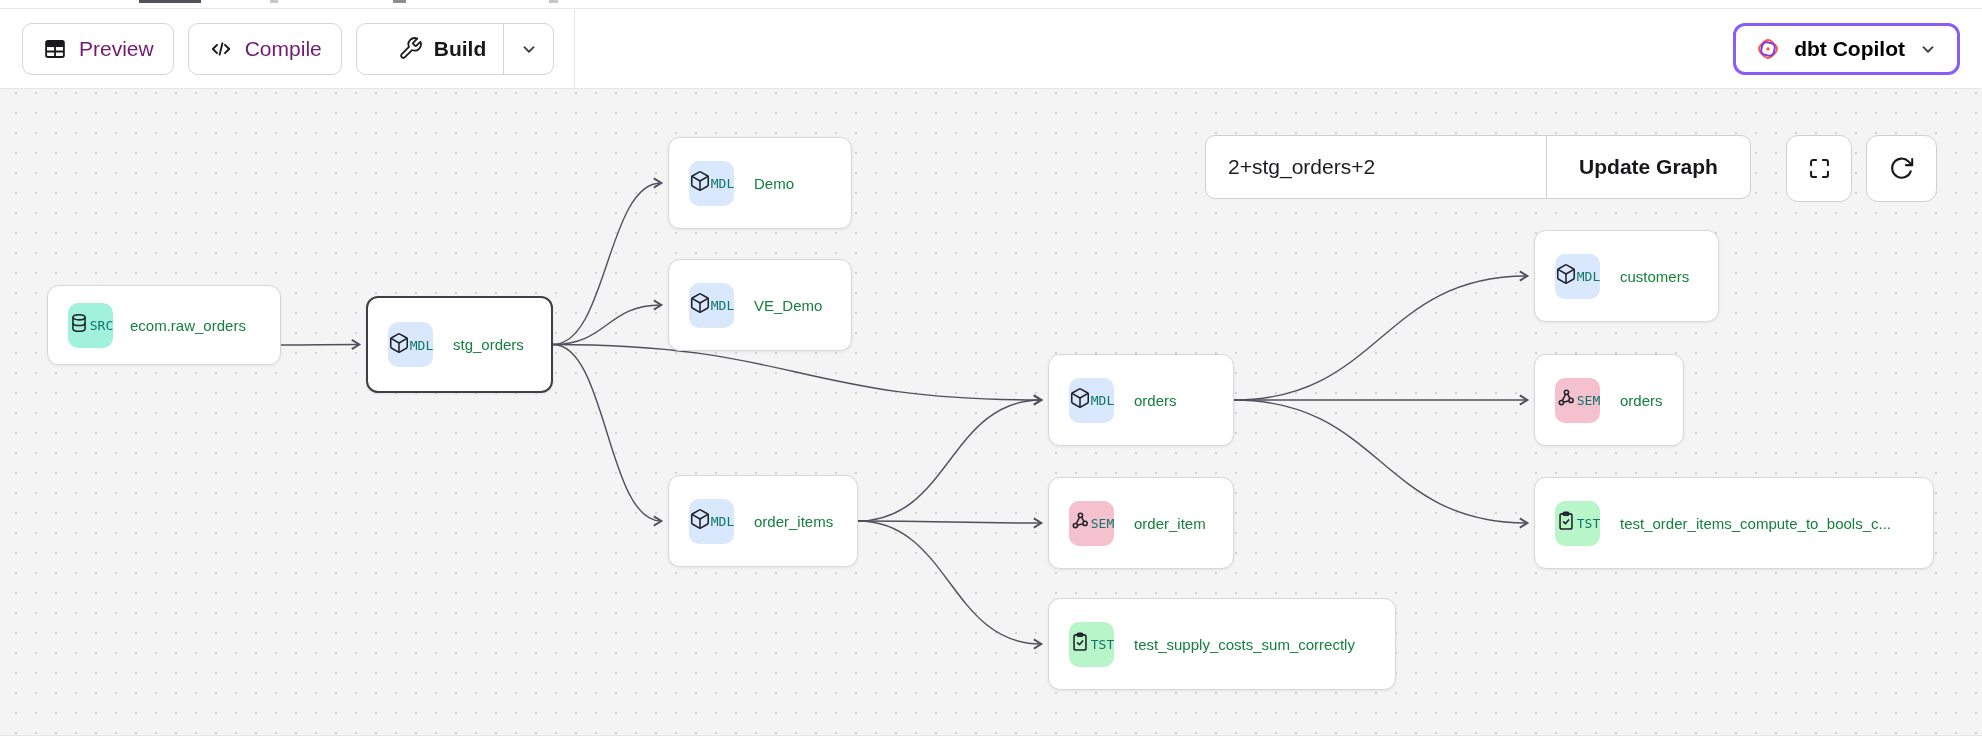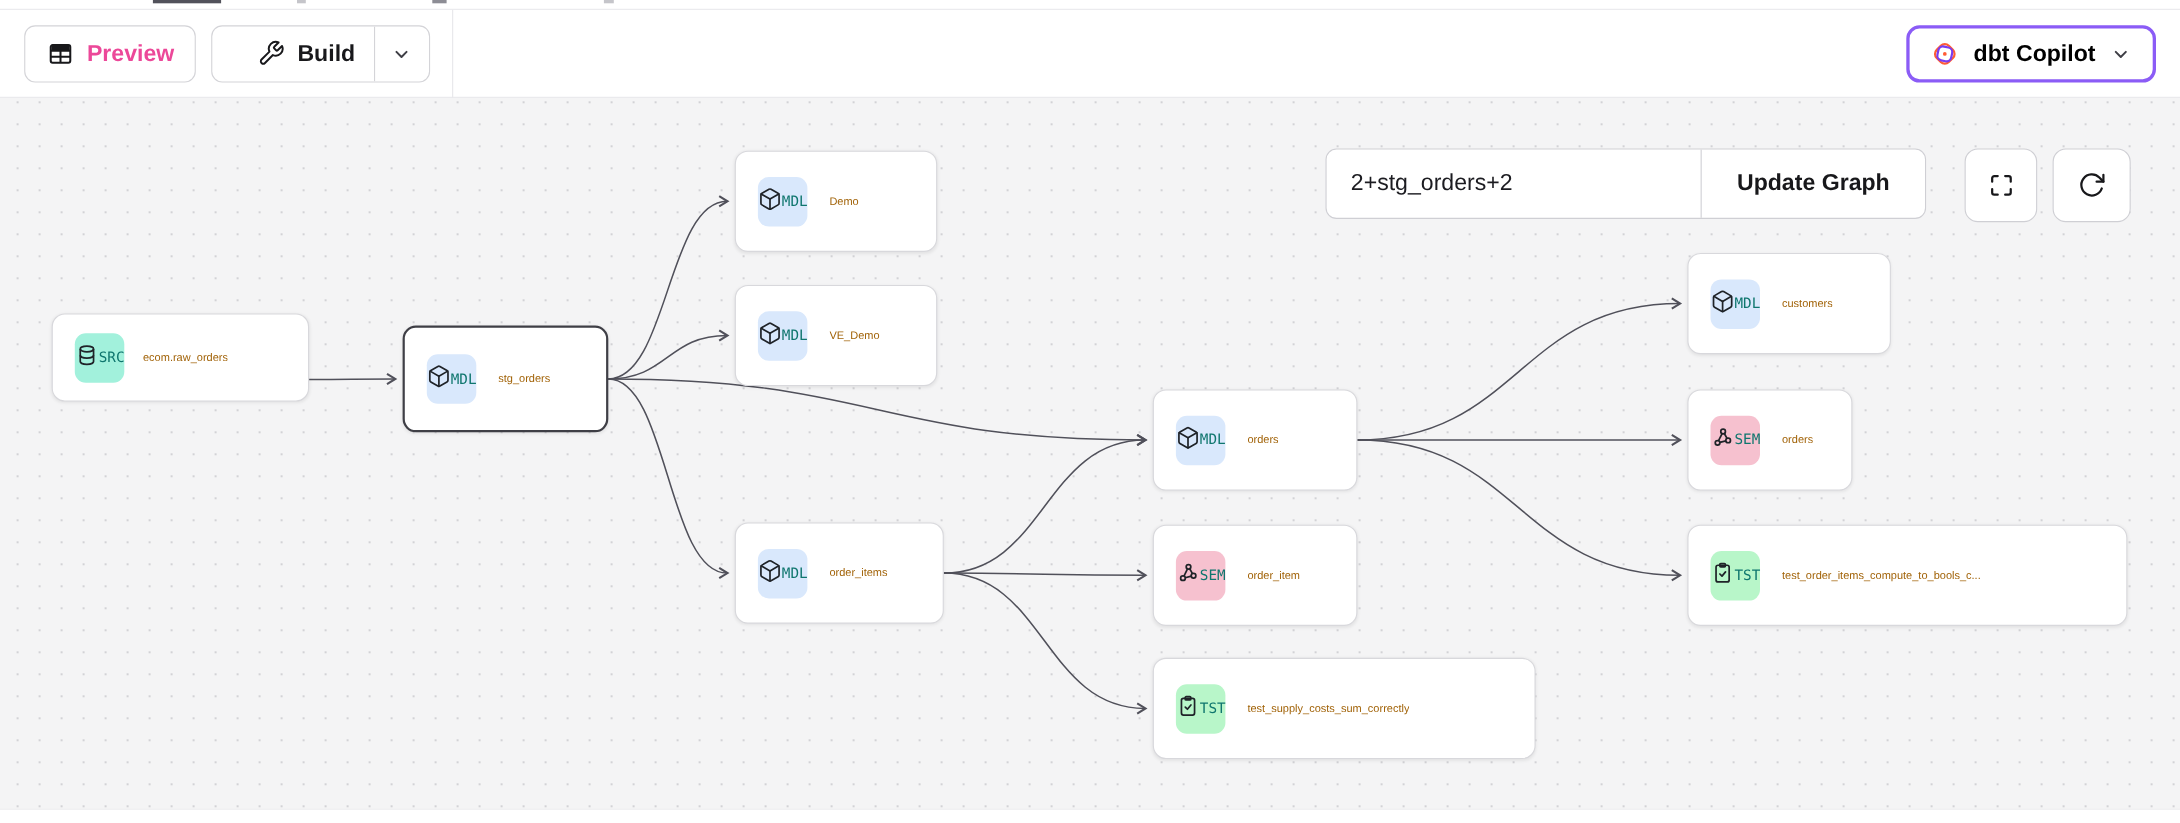--- a/index.html
+++ b/index.html
@@ -11,21 +11,21 @@
   #top-strip { position:absolute; top:0; left:0; width:100%; height:9px;
     background:#fff; border-bottom:1px solid #e7e7ea; }
   .strip-mark { position:absolute; top:0; height:3px; }
 
   
   #toolbar { position:absolute; top:9px; left:0; width:100%; height:80px;
     background:#fff; border-bottom:1px solid #e7e7ea; display:flex;
     align-items:center; padding:0 22px; }
   .tb-btn { height:52px; background:#fff; border:1px solid #d4d4d8;
     border-radius:10px; display:flex; align-items:center; gap:11px;
-    padding:0 19px; font-size:21px; font-weight:700; color:#ec4899;
+    padding:0 19px; font-size:21px; font-weight:400; color:#701a75;
     margin-right:14px; cursor:pointer; }
   .btn-group { height:52px; background:#fff; border:1px solid #d4d4d8;
     border-radius:10px; display:flex; align-items:stretch; margin-right:14px;
     overflow:hidden;padding-left:24px; }
   .btn-group .main { display:flex; align-items:center; gap:11px; padding:0 17px;
     font-size:21px; font-weight:600; cursor:pointer; }
   .btn-group .chev { width:50px; display:flex; align-items:center;
     justify-content:center; border-left:1px solid #d4d4d8; cursor:pointer; }
   .v-divider { width:1px; height:80px; background:#e7e7ea; margin-left:6px; }
   #tabs { display:flex; align-items:center; margin-left:56px; gap:58px; height:80px; }
@@ -49,21 +49,21 @@
 
   .node { position:absolute; background:#fff; border:1px solid #d8d8dc;
     border-radius:12px; box-shadow:0 1px 3px rgba(0,0,0,.07); display:flex;
     align-items:center; padding:0 18px 0 20px; gap:20px; cursor:pointer; }
   .node.selected { border:2.5px solid #3f3f46; }
   .node .badge { width:45px; height:45px; border-radius:10px; flex:0 0 45px;
     display:flex; flex-direction:row; align-items:center;
     justify-content:center; color:#0f766e; }
   .node .badge .blabel { font-family:"DejaVu Sans Mono", monospace;
     font-size:13px; line-height:13px; margin-top:1px; letter-spacing:0; }
-  .node .nlabel { font-size:10px; color:#a16207; white-space:nowrap;
+  .node .nlabel { font-size:15px; color:#15803d; white-space:nowrap;
     overflow:hidden; }
 
   
   #filter-bar { position:absolute; left:1205px; top:46px; width:546px;
     height:64px; background:#fff; border:1px solid #cfcfd4; border-radius:10px;
     display:flex; align-items:stretch; }
   #filter-input { flex:1; border:none; outline:none; background:transparent;
     padding:0 22px; font-size:21px; color:#1c1c21;
     font-family:"Liberation Sans", sans-serif; }
   #filter-bar .f-div { width:1px; background:#cfcfd4; }
@@ -97,20 +97,30 @@
       <span>
         <svg class="ic" width="26" height="26" viewBox="0 0 24 24" fill="none" stroke="#18181b" stroke-width="1.7">
           <rect x="3.8" y="4.6" width="16.4" height="14.8" rx="1.6"></rect>
           <path d="M4.4 5.2h15.2v3.9H4.4z" fill="#18181b" stroke="none"></path>
           <path d="M3.8 9.3h16.4 M3.8 14.3h16.4 M12 9.3v10.1"></path>
         </svg>
       </span>
       <span>Preview</span>
     </button>
 
+    <button class="tb-btn">
+      <span>
+        <svg class="ic" width="26" height="26" viewBox="0 0 24 24" fill="none" stroke="#18181b" stroke-width="1.8" stroke-linecap="round" stroke-linejoin="round">
+          <polyline points="8.3 8.2 4.5 12 8.3 15.8"></polyline>
+          <polyline points="15.7 8.2 19.5 12 15.7 15.8"></polyline>
+          <line x1="13.3" y1="6.8" x2="10.7" y2="17.2"></line>
+        </svg>
+      </span>
+      <span>Compile</span>
+    </button>
 
     <div class="btn-group">
       <div class="main">
         <span>
           <svg class="ic" width="25" height="25" viewBox="0 0 24 24" fill="none" stroke="#18181b" stroke-width="1.7" stroke-linecap="round" stroke-linejoin="round">
             <path d="M14.7 6.3a1 1 0 0 0 0 1.4l1.6 1.6a1 1 0 0 0 1.4 0l3.77-3.77a6 6 0 0 1-7.94 7.94l-6.91 6.91a2.12 2.12 0 0 1-3-3l6.91-6.91a6 6 0 0 1 7.94-7.94l-3.76 3.76z"></path>
           </svg>
         </span>
         <span>Build</span>
       </div>

